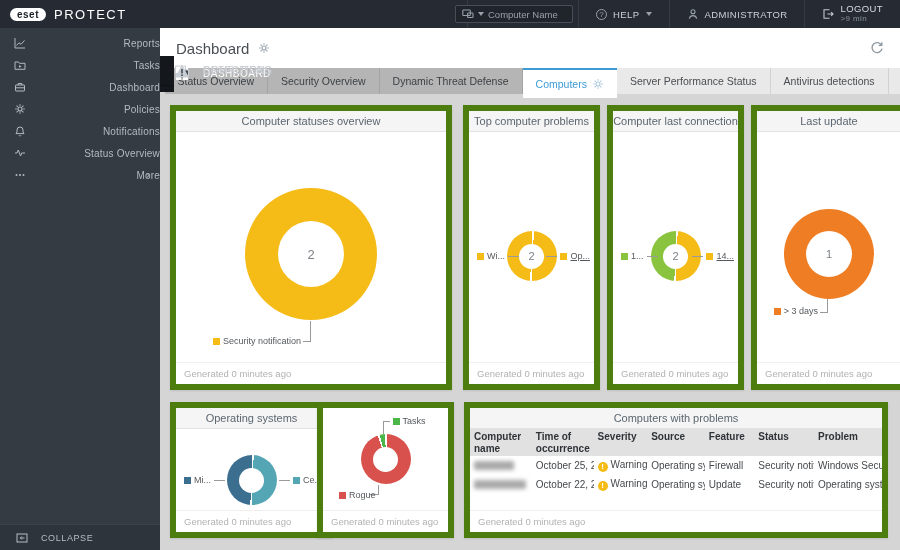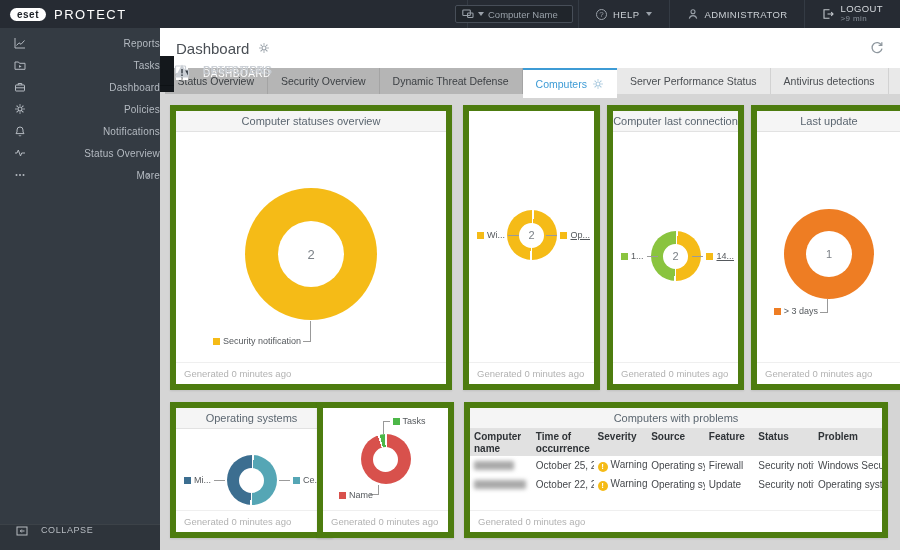--- a/index.html
+++ b/index.html
@@ -35,21 +35,21 @@
     background:#343B43; z-index:20; }
   .side-item { display:flex; align-items:center; gap:13px; padding-left:14px;
     color:#C9CED4; font-size:10px; letter-spacing:.5px; cursor:default; position:relative;justify-content:space-between; }
   .side-item.main { height:30px; border-bottom:1px solid rgba(0,0,0,.12); }
   .side-item.active { background:#14181C; color:#fff; height:36px; }
   .side-item.sub { height:22px; font-size:10px; color:#B4BAC1; letter-spacing:.2px; }
   .side-group { padding-top:4px; }
   .side-item .chev { position:absolute; right:10px; color:#9AA1A8; font-size:12px; }
   .collapse { position:absolute; bottom:0; left:0; width:100%; height:26px;
     background:#2E343B; border-top:1px solid rgba(255,255,255,.07);
-    display:flex; align-items:flex-start; gap:13px; padding-left:16px;
+    display:flex; align-items:center; gap:13px; padding-left:16px;
     color:#B7BCC2; font-size:9px; letter-spacing:.6px; }
   .icon16 { width:16px; height:16px; flex:0 0 16px; }
   .icon12 { width:12px; height:12px; flex:0 0 12px; }
   
   .main { position:absolute; left:160px; top:28px; right:0; bottom:0; }
   .page-header { height:40px; background:#fff; display:flex; align-items:center;
     padding:0 16px; }
   .page-title { font-size:15px; color:#4A4F55; }
   .page-header .gear { margin-left:9px; }
   .refresh-btn { margin-left:auto; cursor:pointer; }
@@ -348,20 +348,21 @@
         <div class="elbow"></div>
         <div class="legend lg-bottom">
           <span class="sq" style="background-color: rgb(245, 187, 23);"></span>
           <span>Security notification</span>
         </div>
       </div>
       <div class="panel-foot">Generated 0 minutes ago</div>
     </div>
 
     <div class="panel" id="panel-problems">
+      <div class="panel-title">Top computer problems</div>
       <div class="panel-body">
         <div class="donut" style="background: conic-gradient(rgb(255, 255, 255) 0%, rgb(255, 255, 255) 1.5%, rgb(245, 187, 23) 1.5%, rgb(245, 187, 23) 50%, rgb(255, 255, 255) 50%, rgb(255, 255, 255) 51.5%, rgb(245, 187, 23) 51.5%, rgb(245, 187, 23) 100%);">
           <div class="hole">
             <span>2</span>
           </div>
         </div>
         <div class="legend lg-left">
           <span class="sq" style="background-color: rgb(245, 187, 23);"></span>
           <span>Wi...</span>
           <span class="lg-line"></span>
@@ -444,21 +445,21 @@
           </div>
         </div>
         <div class="elbow elbow-known"></div>
         <div class="legend lg-known">
           <span class="sq" style="background-color: rgb(76, 183, 72);"></span>
           <span>Tasks</span>
         </div>
         <div class="elbow elbow-rogue"></div>
         <div class="legend lg-rogue">
           <span class="sq" style="background-color: rgb(216, 81, 76);"></span>
-          <span>Name</span>
+          <span>Rogue</span>
         </div>
       </div>
       <div class="panel-foot">Generated 0 minutes ago</div>
     </div>
 
     <div class="panel" id="panel-table">
       <div class="panel-title">Computers with problems</div>
       <div class="panel-body">
         <table class="ptable">
           <colgroup>

